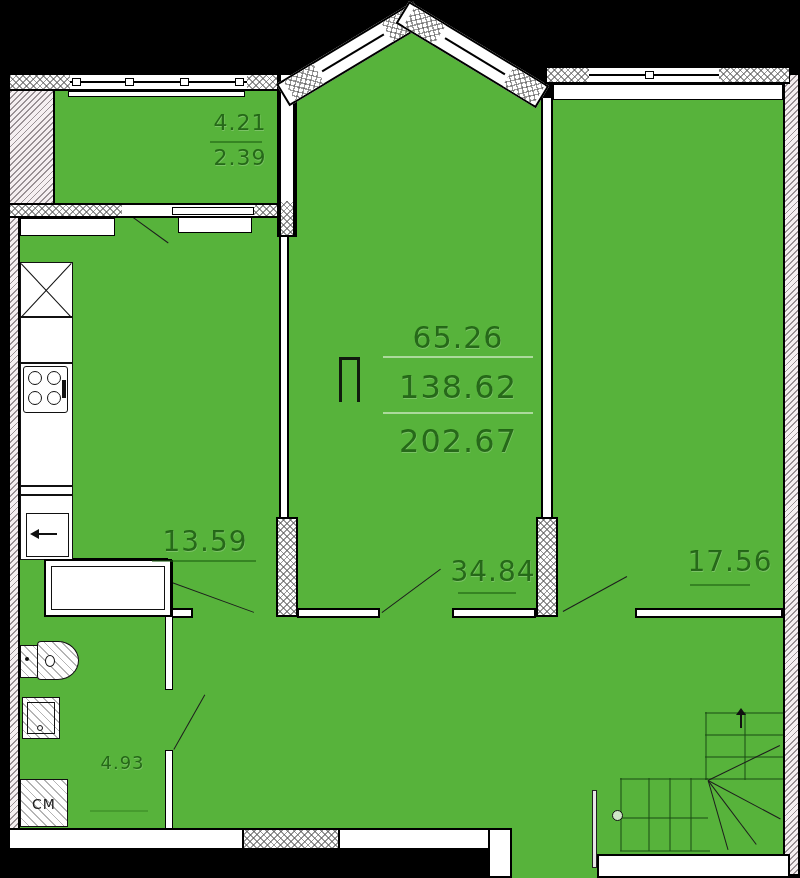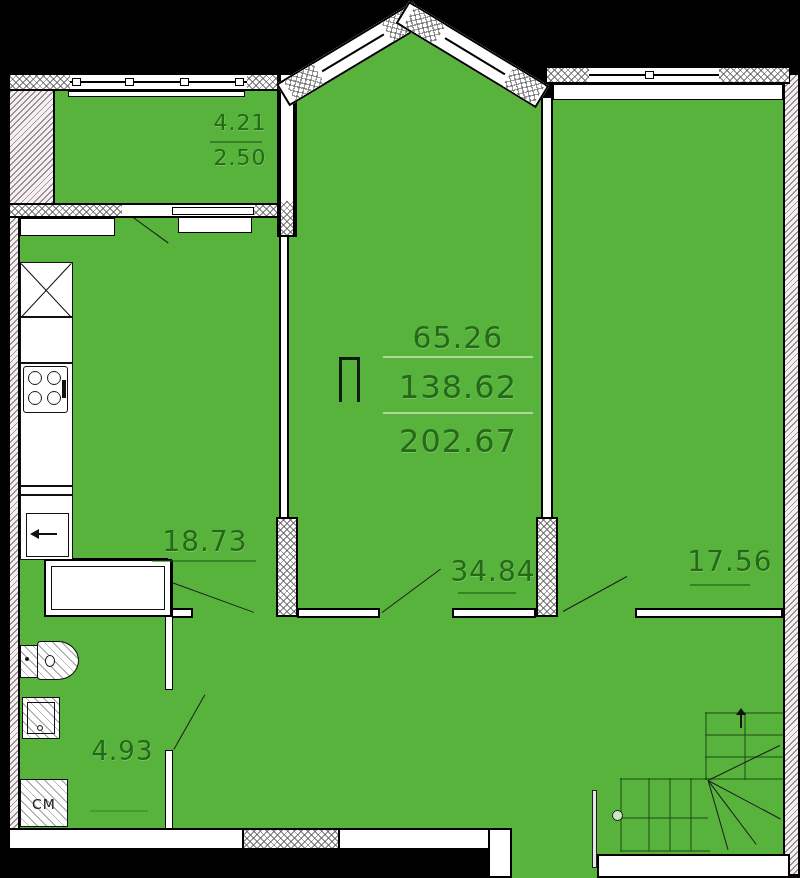--- a/index.html
+++ b/index.html
@@ -173,33 +173,33 @@
     <div class="abs" style="left:4px;top:4px;right:4px;bottom:4px;border:1px solid #111"></div>
     <div class="abs" style="left:14px;bottom:7px;width:6px;height:6px;border:1px solid #111;border-radius:50%;background:#fff"></div>
   </div>
 
   <div class="abs lh" style="left:20px;top:779px;width:48px;height:48px;background-color:#fff;border:1.5px solid #111;box-sizing:border-box">
     <div class="lbl" style="left:0;top:16px;width:100%;font-size:14px;color:#222;letter-spacing:1px;text-shadow:none">СМ</div>
   </div>
 
   <div class="lbl" style="left:205px;top:110px;width:70px;font-size:22px">4.21</div>
   <div class="und" style="left:210px;top:141px;width:52px"></div>
-  <div class="lbl" style="left:205px;top:145px;width:70px;font-size:22px">2.50</div>
-
-  <div class="lbl" style="left:150px;top:525px;width:110px;font-size:28px">18.73</div>
+  <div class="lbl" style="left:205px;top:145px;width:70px;font-size:22px">2.39</div>
+
+  <div class="lbl" style="left:150px;top:525px;width:110px;font-size:28px">13.59</div>
   <div class="und" style="left:152px;top:560px;width:104px"></div>
 
   <div class="lbl" style="left:448px;top:555px;width:90px;font-size:28px">34.84</div>
   <div class="und" style="left:458px;top:592px;width:58px"></div>
 
   <div class="lbl" style="left:685px;top:545px;width:90px;font-size:28px">17.56</div>
   <div class="und" style="left:690px;top:584px;width:60px"></div>
 
 
-  <div class="lbl" style="left:85px;top:736px;width:75px;font-size:26px">4.93</div>
+  <div class="lbl" style="left:85px;top:752px;width:75px;font-size:18px">4.93</div>
   <div class="und" style="left:90px;top:810px;width:58px;opacity:.5"></div>
 
   <div class="abs" style="left:339px;top:357px;width:21px;height:45px;border-top:3px solid rgba(10,10,10,.9);border-left:3px solid rgba(10,10,10,.9);border-right:3px solid rgba(10,10,10,.9)"></div>
   <span class="lbl" style="left:339px;top:360px;width:0;height:0;overflow:hidden">П</span>
   <div class="lbl" style="left:383px;top:320px;width:150px;font-size:30px">65.26</div>
   <div class="sep" style="left:383px;top:356px;width:150px"></div>
   <div class="lbl" style="left:383px;top:368px;width:150px;font-size:32px">138.62</div>
   <div class="sep" style="left:383px;top:412px;width:150px"></div>
   <div class="lbl" style="left:383px;top:422px;width:150px;font-size:32px">202.67</div>
 

